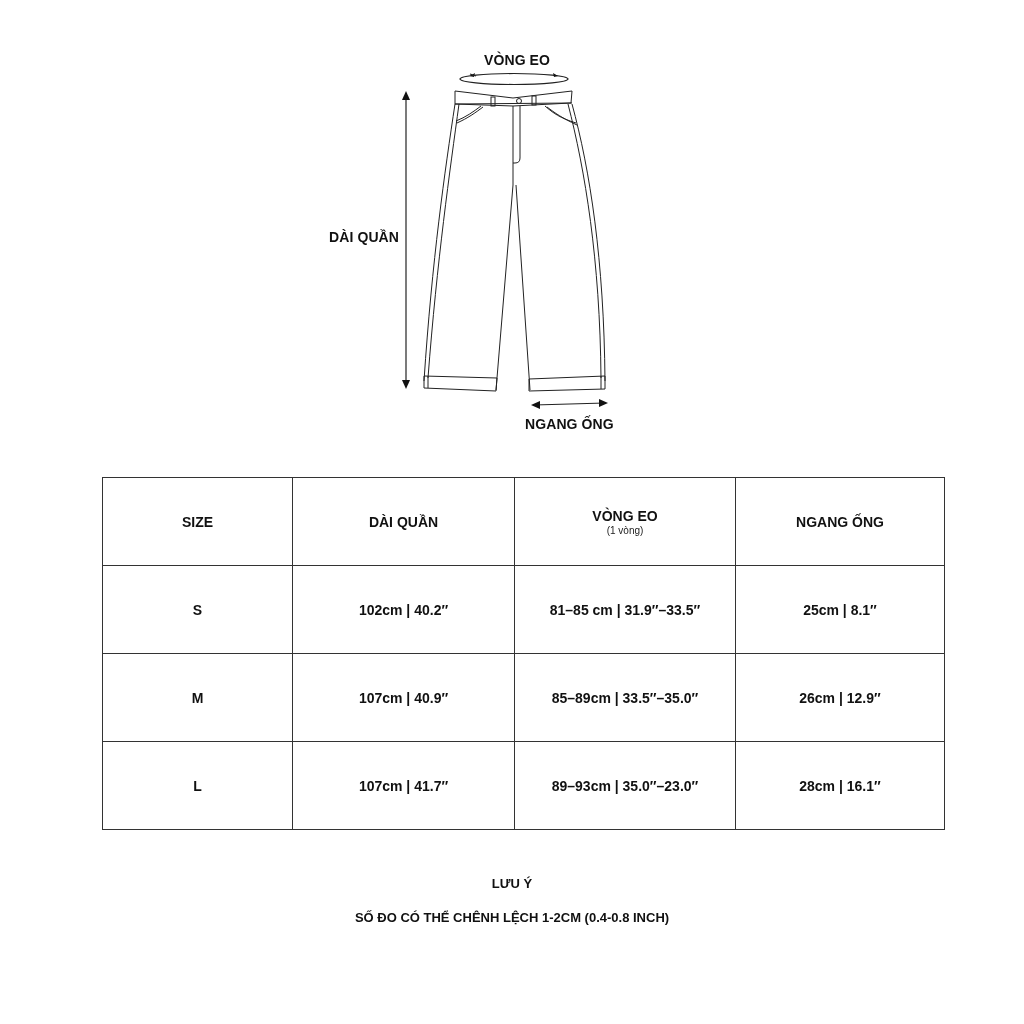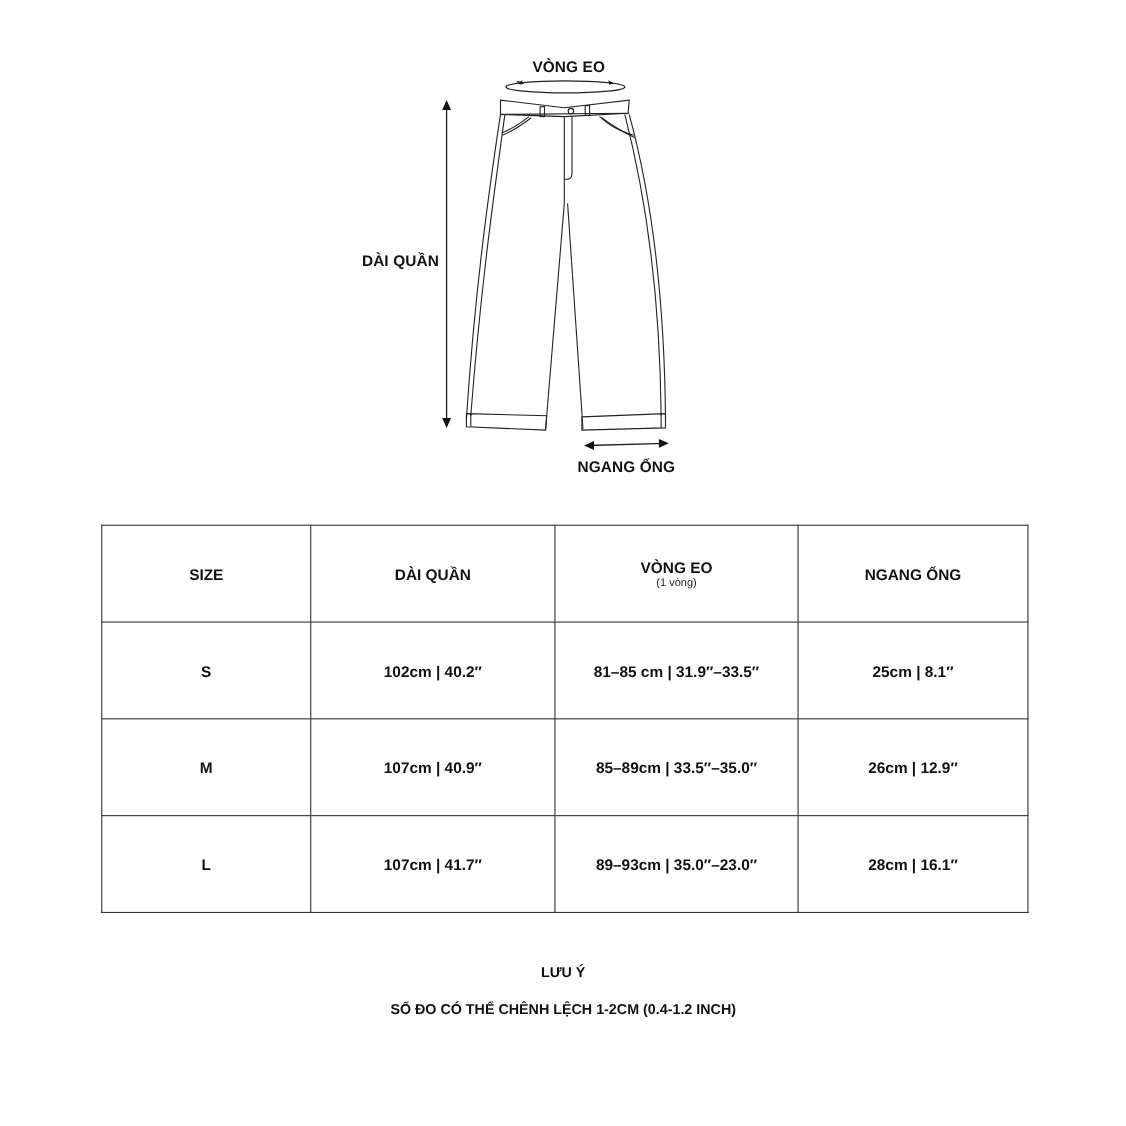--- a/index.html
+++ b/index.html
@@ -34,21 +34,21 @@
       letter-spacing: 0.1px;
       white-space: nowrap;
       color: #111;
     }
     .label-waist { left: 484px; top: 52px; }
     .label-length { left: 329px; top: 229px; }
     .label-hem { left: 525px; top: 416px; }
 
     table.size-table {
       position: absolute;
-      left: 92px;
+      left: 102px;
       top: 477px;
       width: 842px;
       border-collapse: collapse;
       table-layout: fixed;
     }
     table.size-table td, table.size-table th {
       border: 1.5px solid #333333;
       text-align: center;
       vertical-align: middle;
       padding: 0;
@@ -199,14 +199,14 @@
       <td class="size-cell">L</td>
       <td>107cm | 41.7″</td>
       <td>89–93cm | 35.0″–23.0″</td>
       <td>28cm | 16.1″</td>
     </tr>
   </tbody>
 </table>
 
 <div class="note">
   <div class="note-title">LƯU Ý</div>
-  <div class="note-line">SỐ ĐO CÓ THỂ CHÊNH LỆCH 1-2CM (0.4-1.2 INCH)</div>
+  <div class="note-line">SỐ ĐO CÓ THỂ CHÊNH LỆCH 1-2CM (0.4-0.8 INCH)</div>
 </div>
 
 </body></html>

